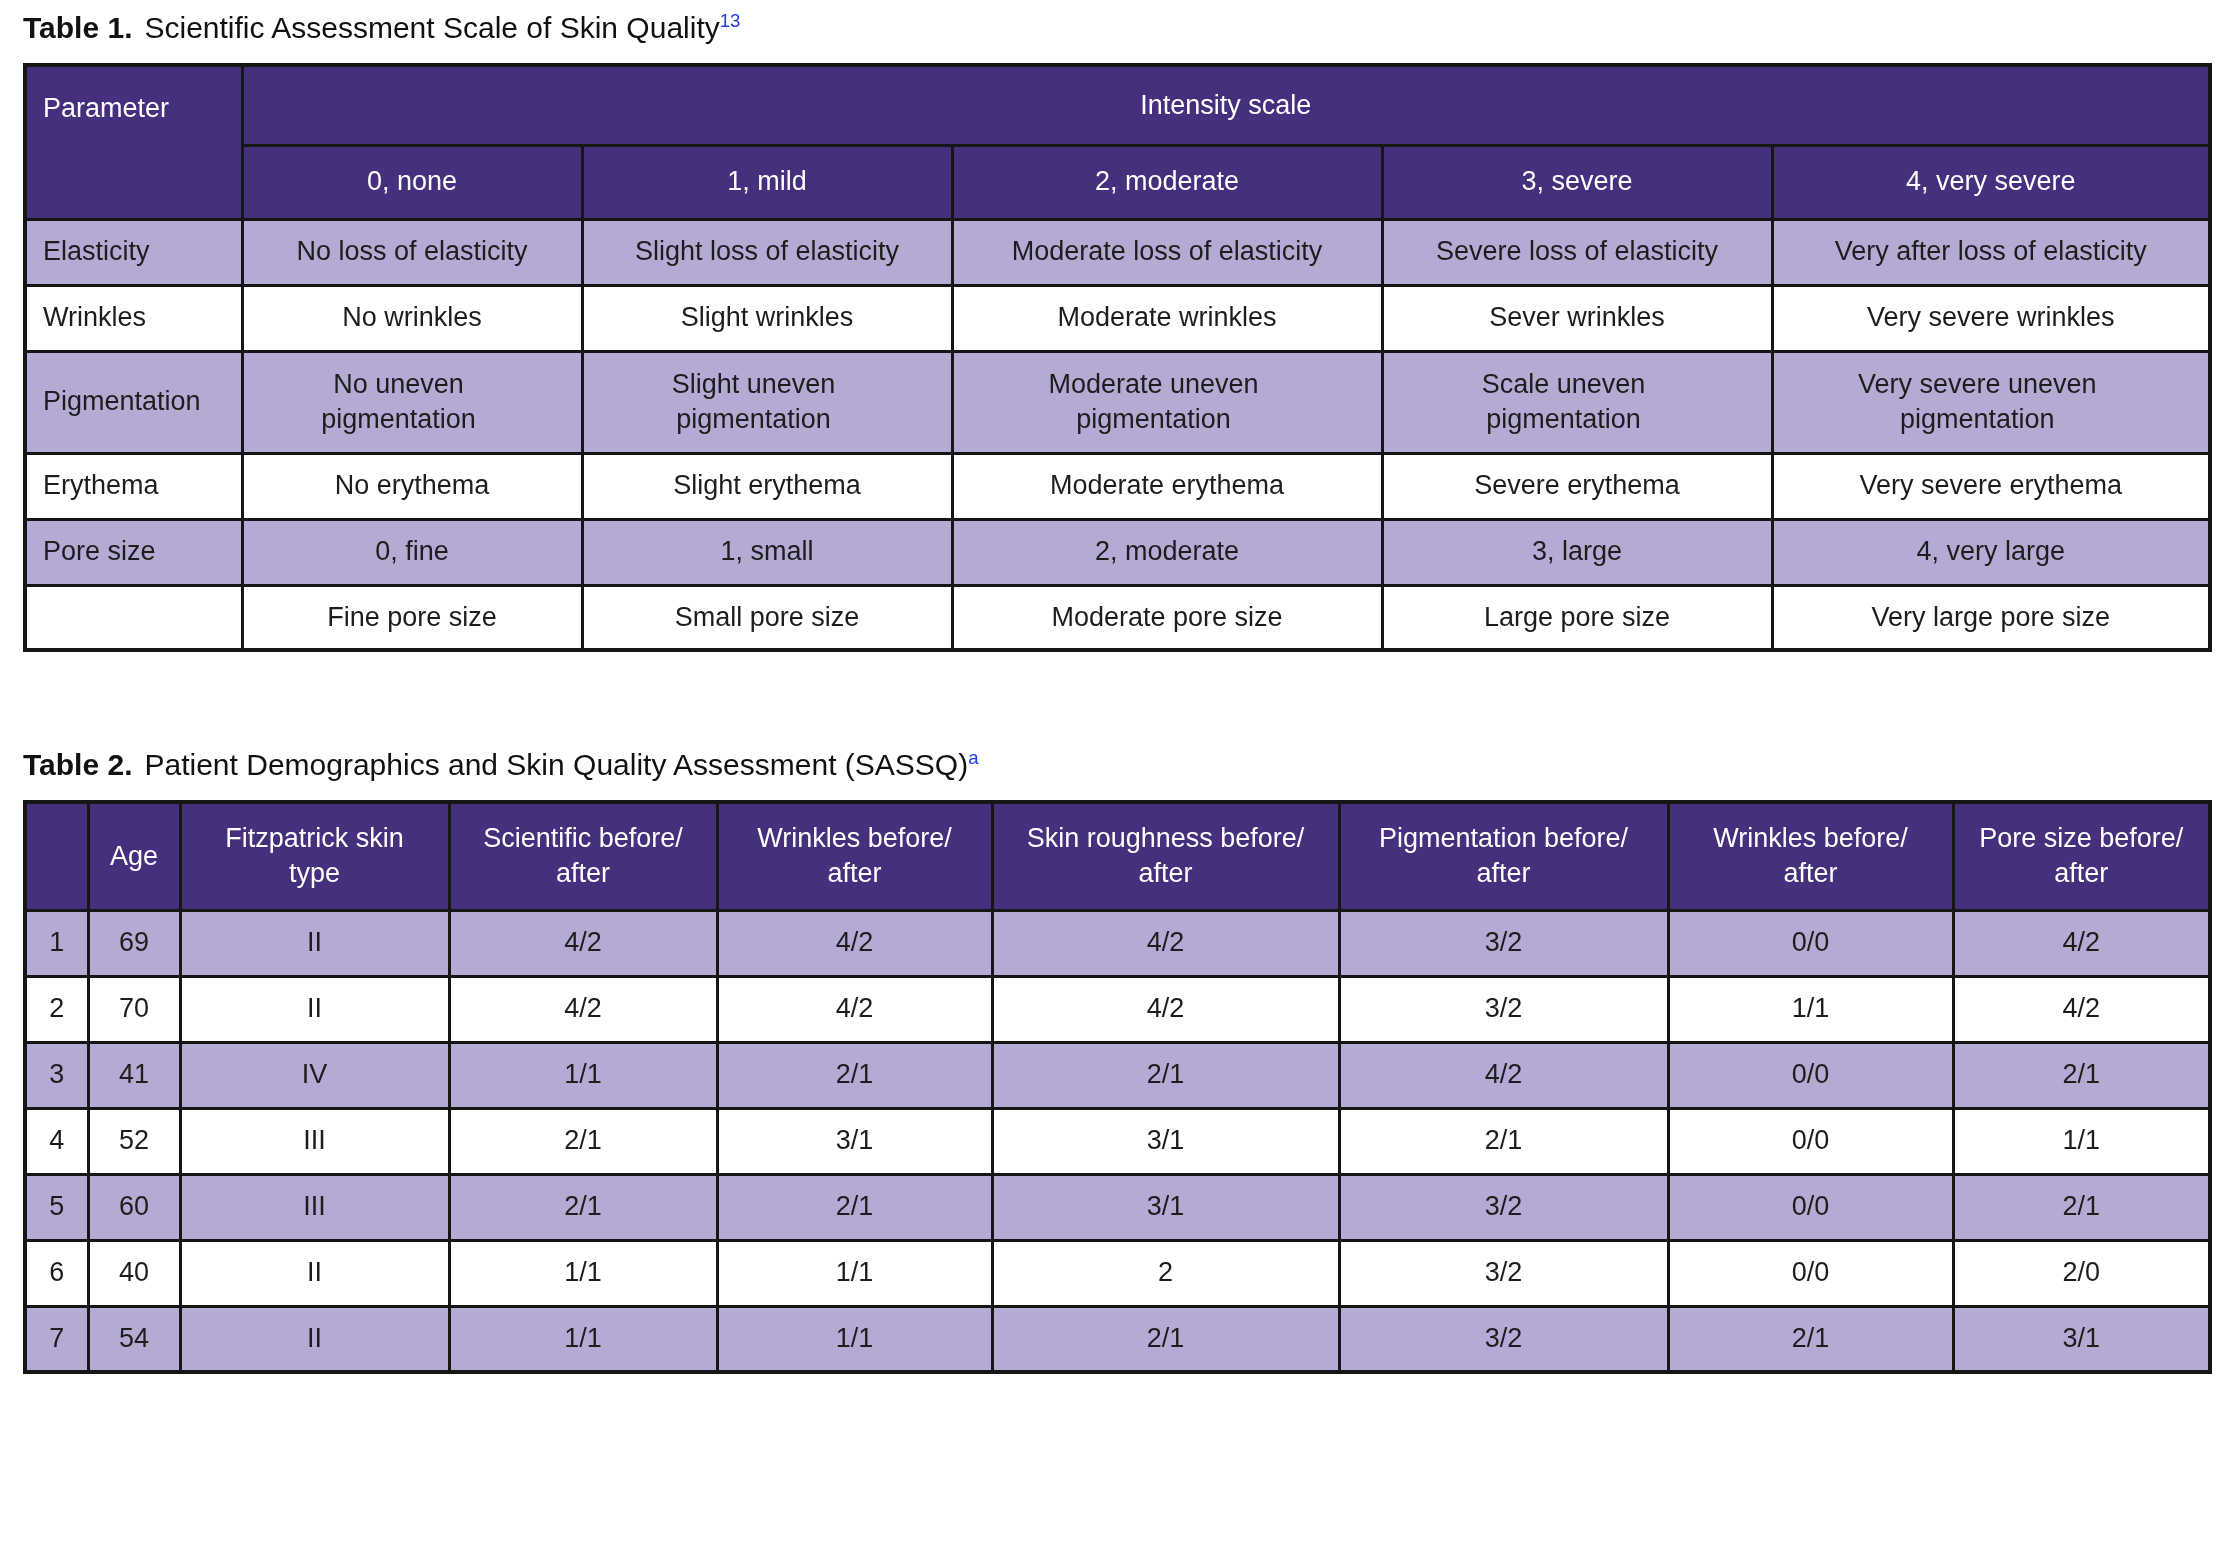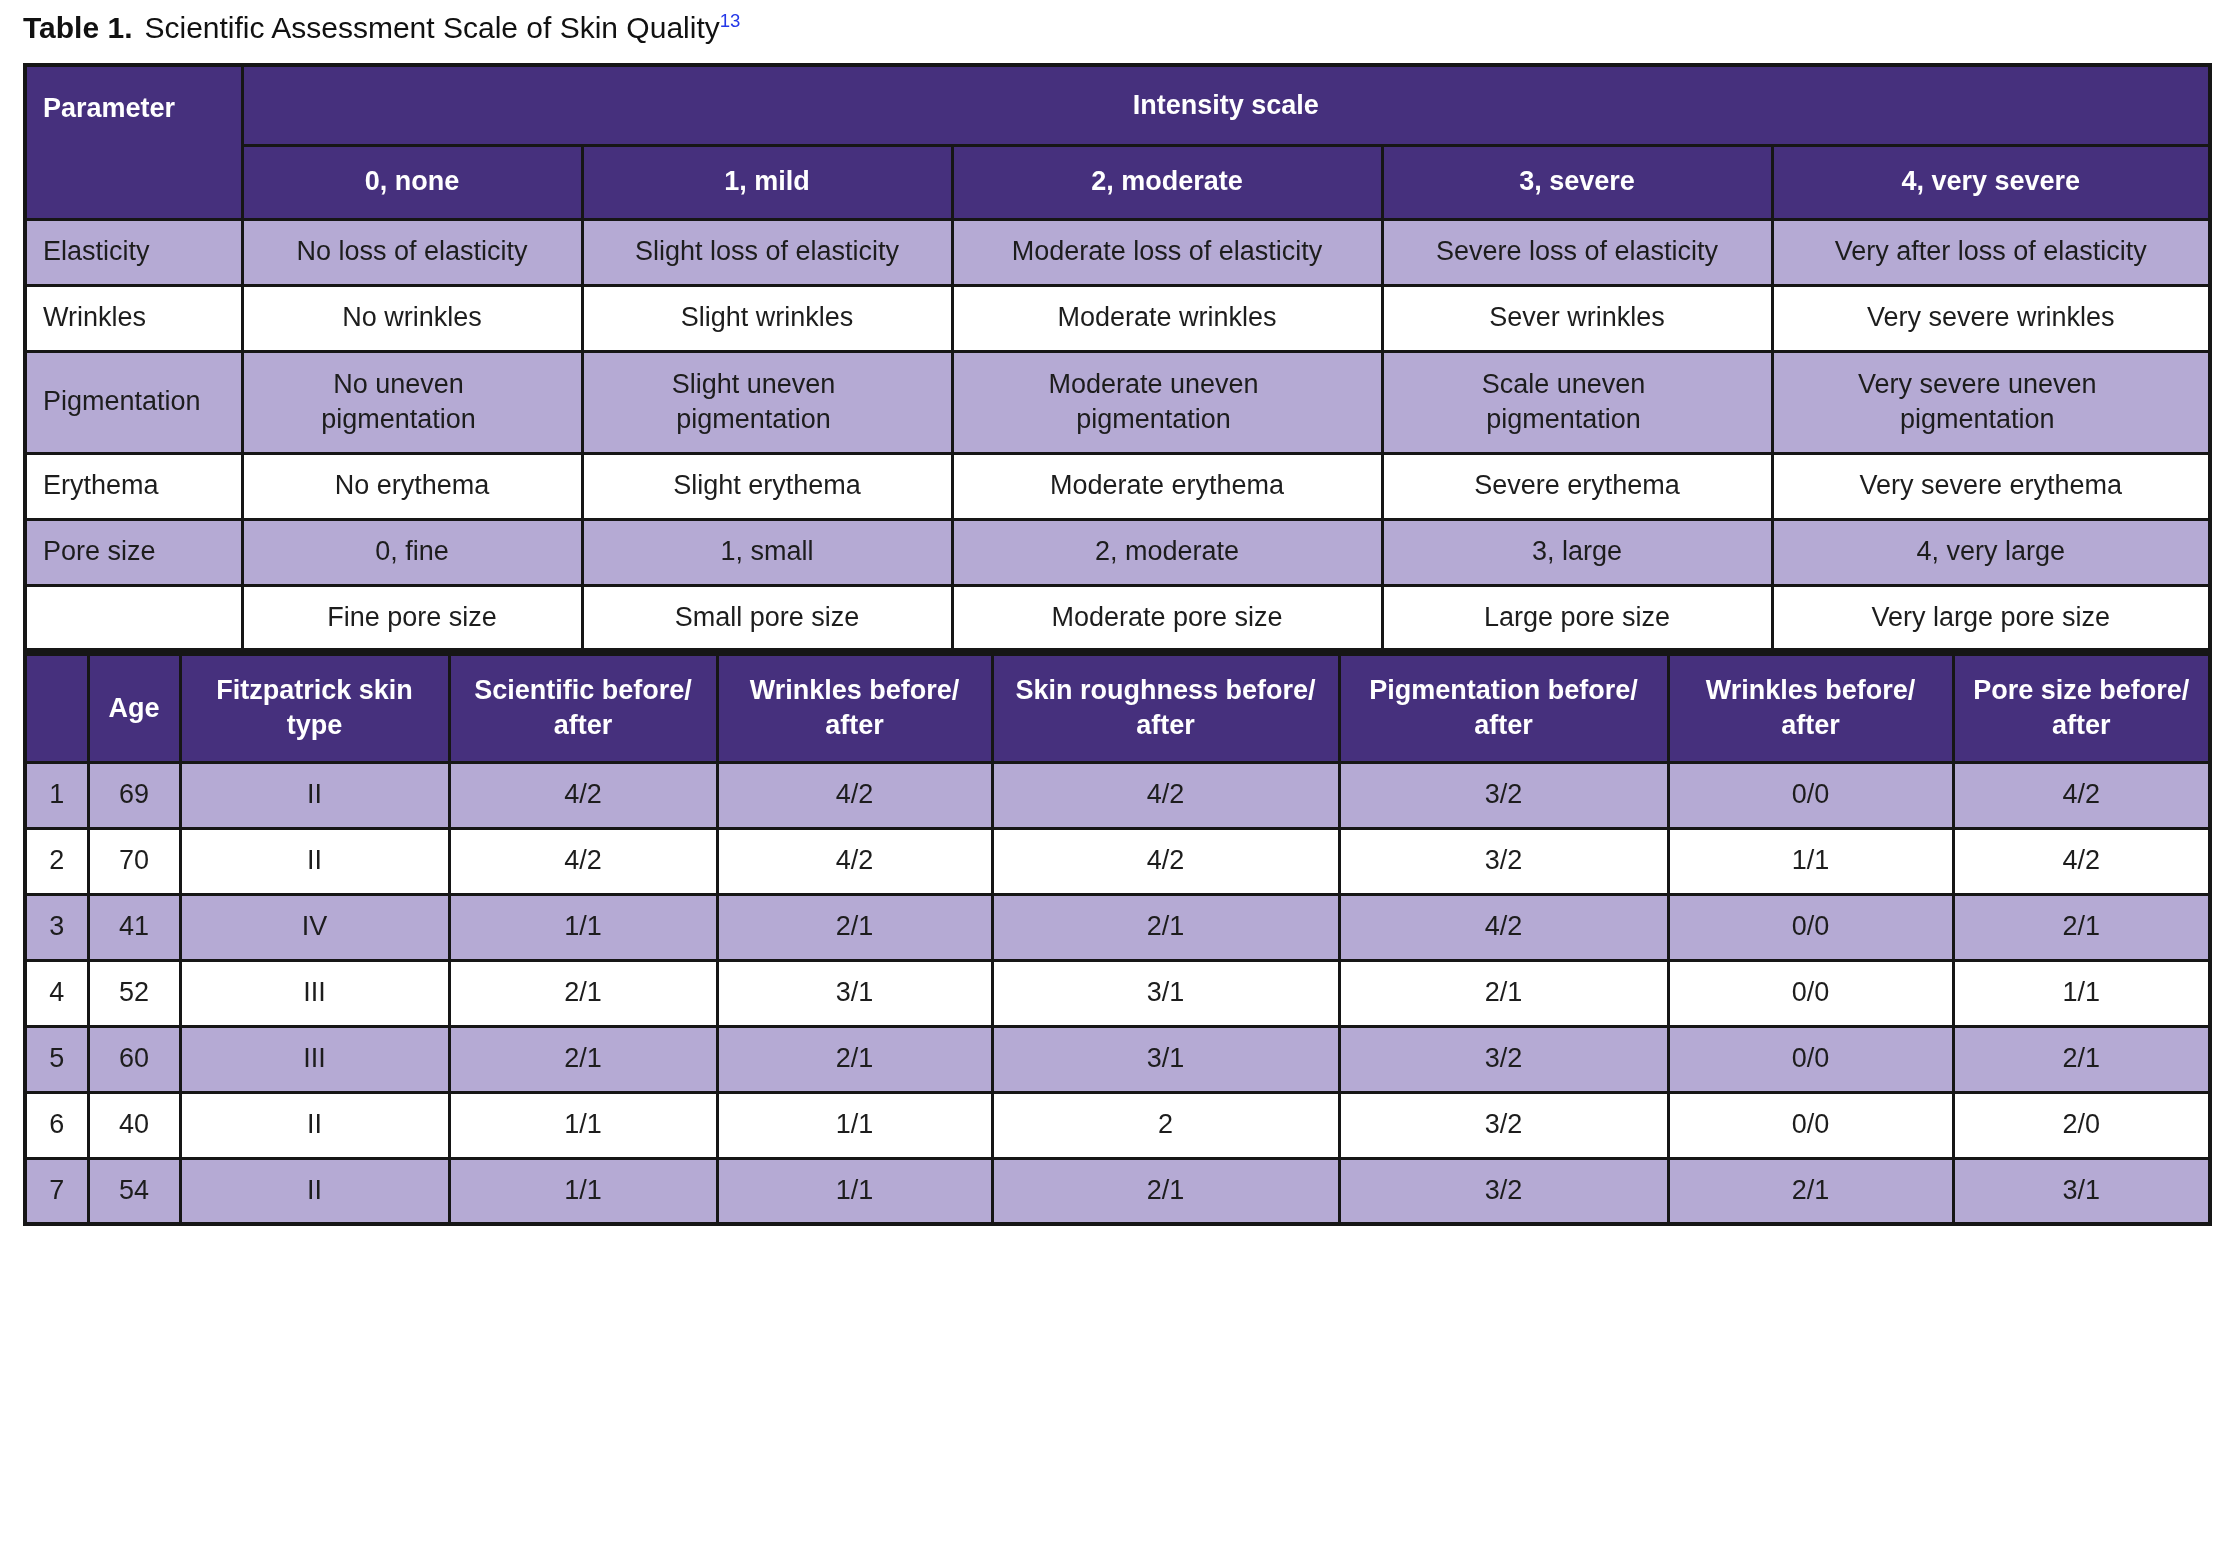--- a/index.html
+++ b/index.html
@@ -10,21 +10,21 @@
   }
   .page { padding:10px 16px 0 23px; }
 
   .tbl-title { font-size:30px; font-weight:400; margin:0 0 18px 0; color:#111; }
   .tbl-title .bold { font-weight:700; margin-right:12px; }
   sup.blue { color:#2438e8; font-size:0.62em; }
 
   table { border-collapse:collapse; table-layout:fixed; width:2185px;
           border:4px solid #161616; }
   th, td { border:3px solid #161616; overflow:hidden; }
-  th { background:#46307d; color:#ffffff; font-weight:700; font-size:27px;
+  th { background:#46307d; color:#ffffff; font-weight:400; font-size:27px;
        text-align:center; padding:4px 8px; line-height:1.3; }
   td { font-size:27px; text-align:center; padding:4px 10px; line-height:1.3;
        background:#ffffff; }
   tr.shaded td { background:#b5aad4; }
 
   
   .t1 .hr1 { height:80px; }
   .t1 .hr2 { height:74px; }
   .t1 tbody tr { height:66px; }
   .t1 tr.pig { height:102px; }
@@ -117,20 +117,23 @@
         <td class="param"></td>
         <td>Fine pore size</td>
         <td>Small pore size</td>
         <td>Moderate pore size</td>
         <td>Large pore size</td>
         <td>Very large pore size</td>
       </tr>
     </tbody>
   </table>
 
+  <div class="tbl-title title2">
+    <span class="bold">Table 2.</span><span>Patient Demographics and Skin Quality Assessment (SASSQ)</span><sup class="blue">a</sup>
+  </div>
 
   <table class="t2">
     <colgroup>
       <col style="width:63px">
         <col style="width:92px">
         <col style="width:269px">
       <col style="width:268px">
         <col style="width:275px">
         <col style="width:347px">
       <col style="width:329px">

